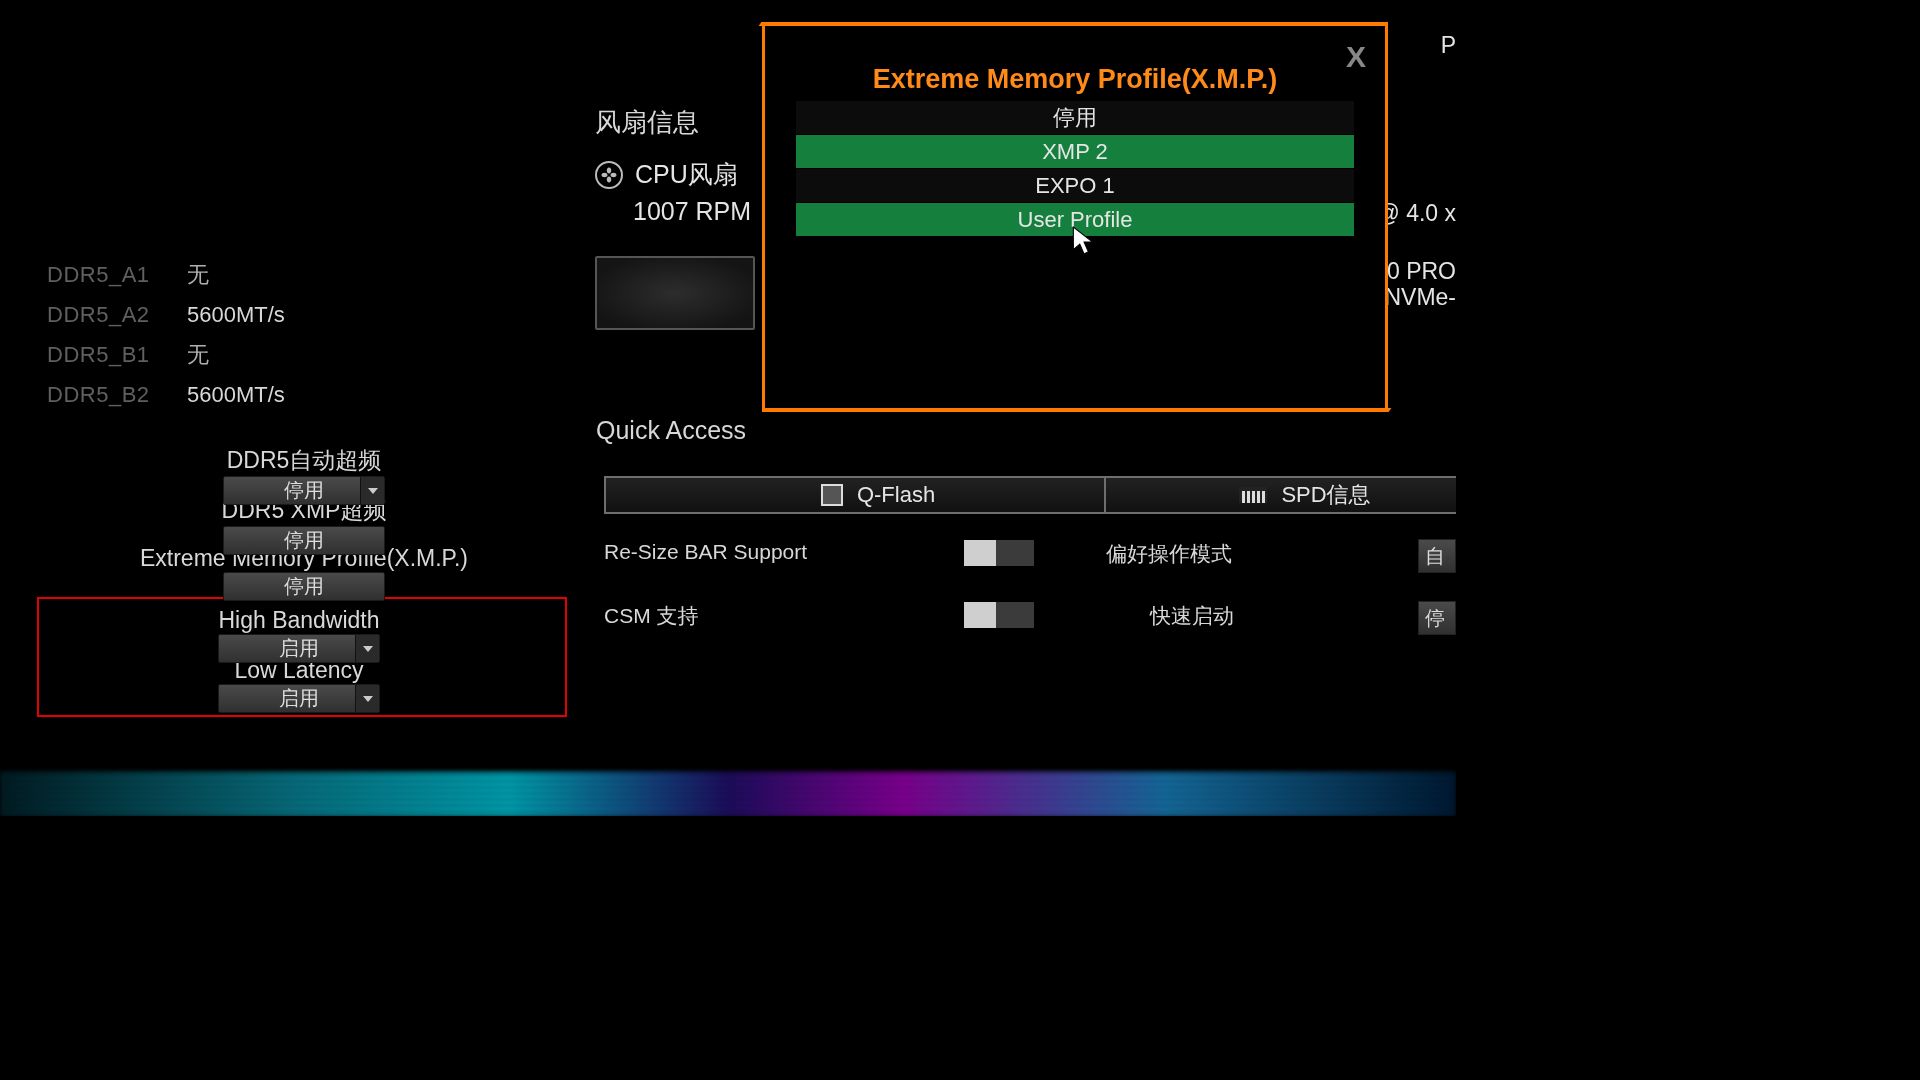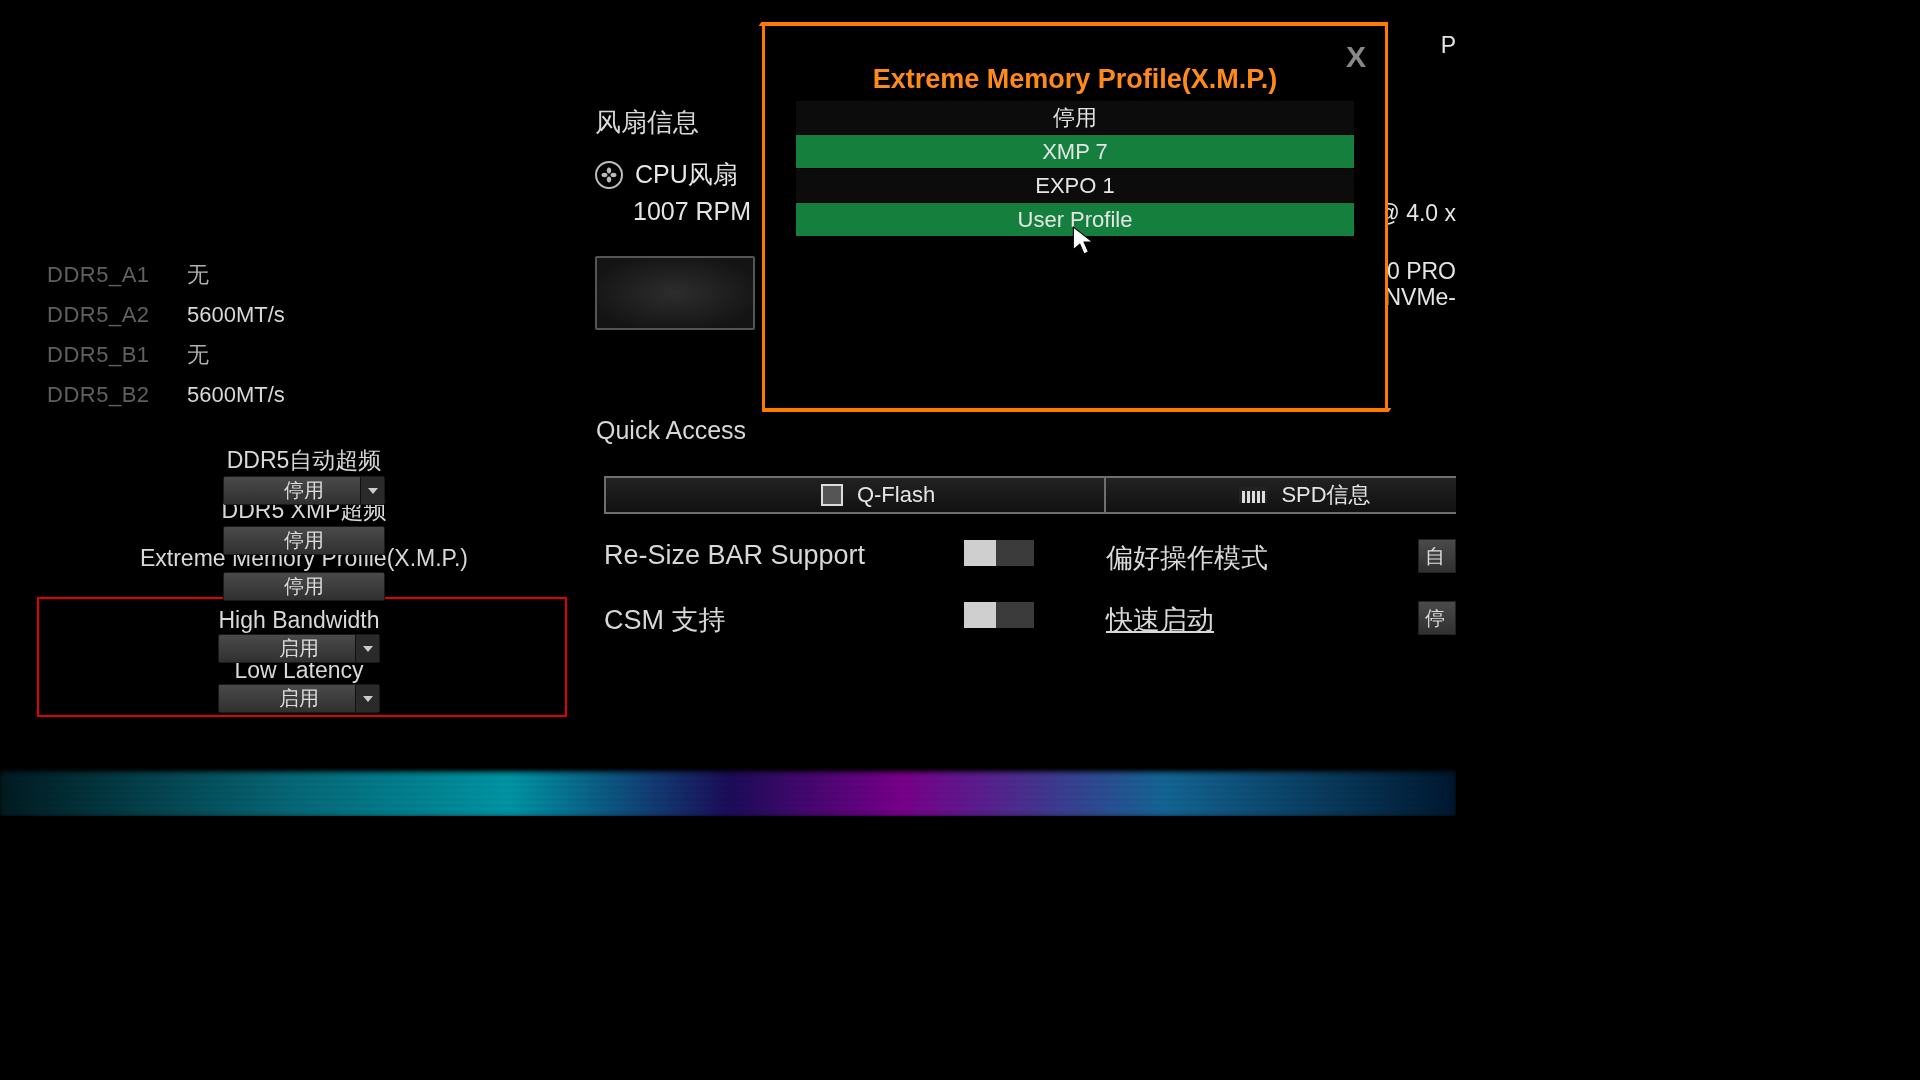--- a/index.html
+++ b/index.html
@@ -131,21 +131,21 @@
   .spd-icon  { width: 28px; height: 16px; background:#222; display:flex; gap:2px; align-items:flex-end; justify-content:center; }
   .spd-icon span { display:block; width:3px; height:12px; background:#ddd; }
 
   
   .toggle-row {
     position: absolute;
     display: flex;
     align-items: center;
     gap: 28px;
   }
-  .t-label { font-size: 27px; color: #d8d8d8; white-space:nowrap; }
+  .t-label { font-size: 21px; color: #d8d8d8; white-space:nowrap; }
   .toggle {
     width: 70px; height: 26px;
     background: #3b3b3b;
     display: flex;
     cursor: pointer;
   }
   .toggle .knob {
     width: 32px; height: 26px;
     background: #cfcfcf;
   }
@@ -385,21 +385,21 @@
 <div class="toggle-row" style="left:604px; top:602px;">
   <span class="t-label">CSM 支持</span>
 </div>
 <div class="toggle" style="position:absolute; left:964px; top:602px;">
   <span class="knob"></span>
 </div>
 
 <div class="toggle-row" style="left:1106px; top:540px;">
   <span class="t-label">偏好操作模式</span>
 </div>
-<div class="toggle-row" style="left:1106px; top:602px;text-decoration:underline;">
+<div class="toggle-row" style="left:1150px; top:602px;">
   <span class="t-label">快速启动</span>
 </div>
 
 <div class="right-frag" style="top:32px;">P</div>
 <div class="right-frag" style="top:200px;">@ 4.0 x</div>
 <div class="right-frag" style="top:258px;">80 PRO</div>
 <div class="right-frag" style="top:284px;">NVMe-</div>
 <div class="auto-btn">
     <span>自</span>
   </div>
@@ -409,21 +409,21 @@
 
 <div class="popup">
   <span class="side-l"></span>
     <span class="side-r"></span>
   <div class="popup-close">
     <span>X</span>
   </div>
   <div class="popup-title">Extreme Memory Profile(X.M.P.)</div>
   <div class="opt-list">
     <div class="opt">停用</div>
-    <div class="opt">XMP 7</div>
+    <div class="opt">XMP 2</div>
     <div class="opt">EXPO 1</div>
     <div class="opt">User Profile</div>
   </div>
   <div class="cursor">
     <svg viewBox="0 0 20 28">
         <path d="M1 1 L1 22 L7 17 L11 26 L15 24 L11 15 L19 15 Z"></path>
       </svg>
   </div>
 </div>
 

